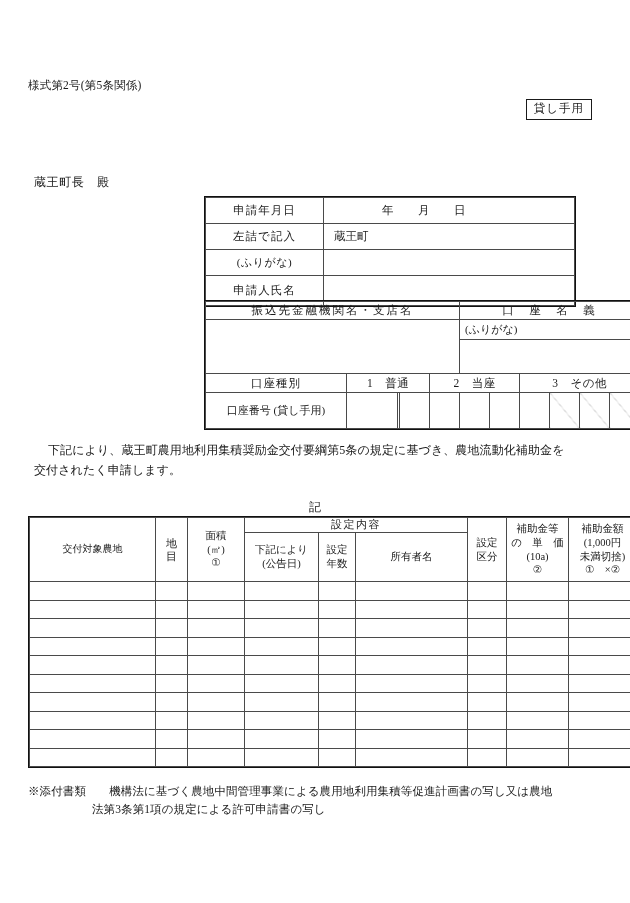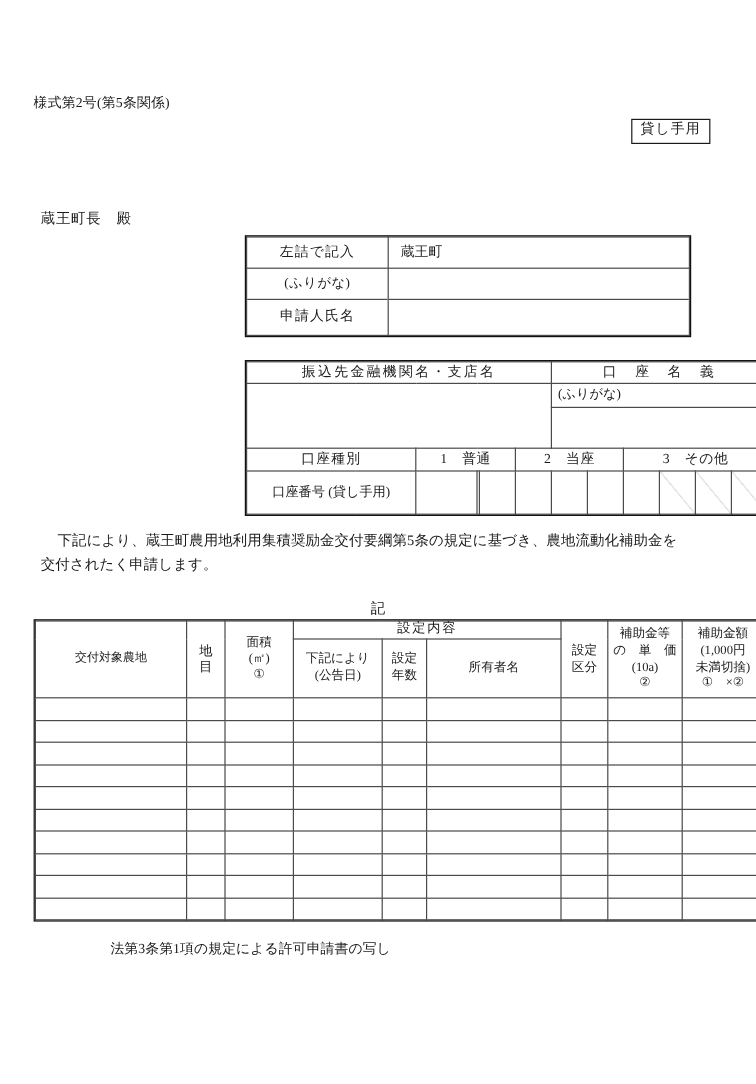--- a/index.html
+++ b/index.html
@@ -150,20 +150,24 @@
 
 
   <div class="addressee">蔵王町長　殿</div>
 
   <table class="tbl outer" id="applicant-table">
     <colgroup>
         <col style="width:118px">
         <col>
       </colgroup>
     <tbody>
+      <tr>
+        <td class="lbl">申請年月日</td>
+        <td class="val spaced">年　　月　　日</td>
+      </tr>
       <tr>
         <td class="lbl">左詰で記入</td>
         <td class="val">蔵王町</td>
       </tr>
       <tr>
         <td class="lbl furi-lbl">(ふりがな)</td>
         <td class="val furi-val"></td>
       </tr>
       <tr class="name-row">
         <td class="lbl">申請人氏名</td>
@@ -393,16 +397,17 @@
           <td></td>
           <td></td>
           <td></td>
           <td></td>
           <td></td>
         </tr>
       </tbody>
   </table>
 
   <div class="attach">
+    <span>※添付書類　　機構法に基づく農地中間管理事業による農用地利用集積等促進計画書の写し又は農地</span>
     <span class="l2">法第3条第1項の規定による許可申請書の写し</span>
   </div>
 
 </div>
 
 </body></html>

